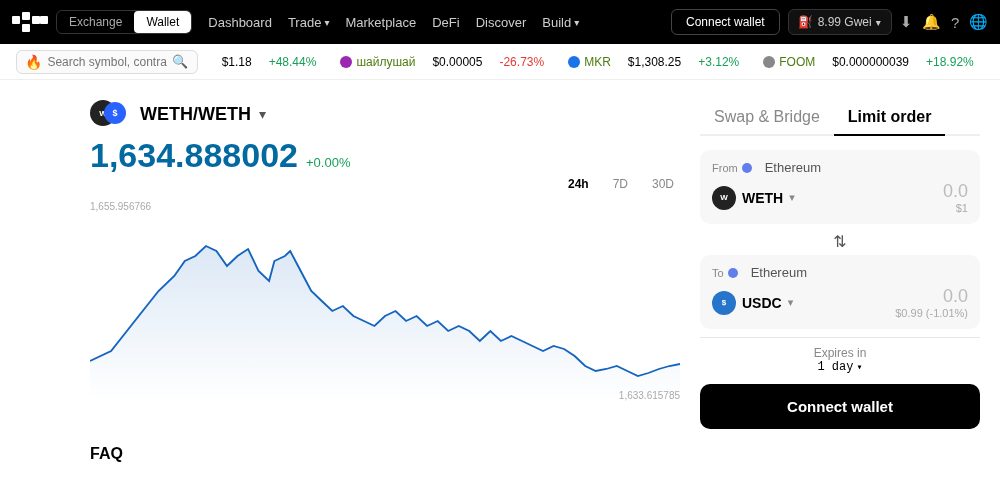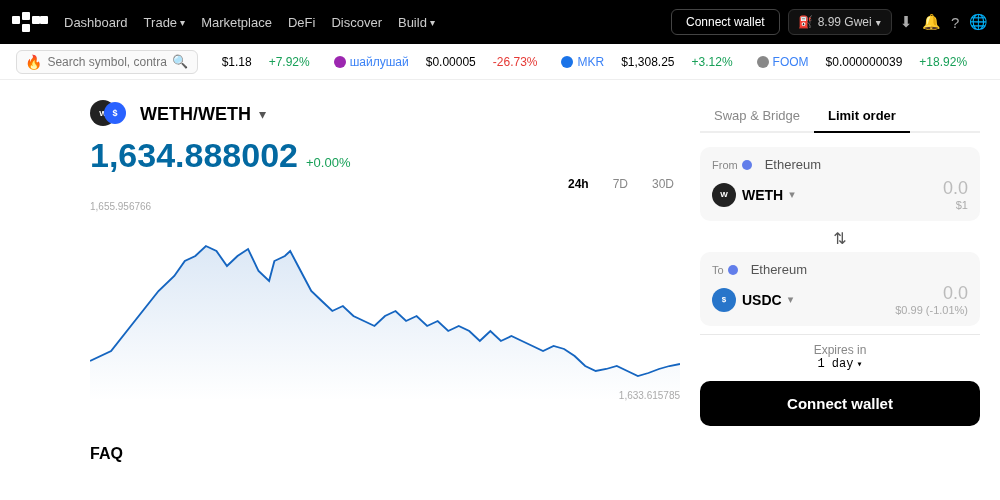--- a/index.html
+++ b/index.html
@@ -15,21 +15,21 @@
     .nav-link { color: #ccc; font-size: 13px; cursor: pointer; display: flex; align-items: center; gap: 3px; }
     .nav-spacer { flex: 1; }
     .connect-wallet-btn { background: #000; border: 1px solid #444; color: #fff; border-radius: 6px; padding: 5px 14px; font-size: 12px; cursor: pointer; }
     .gas-badge { background: #111; border: 1px solid #333; color: #ccc; border-radius: 6px; padding: 5px 10px; font-size: 12px; display: flex; align-items: center; gap: 4px; }
     .nav-icons { display: flex; gap: 10px; align-items: center; }
     .nav-icon { color: #aaa; font-size: 15px; cursor: pointer; }
 
     
     .ticker-bar { display: flex; align-items: center; background: #fff; border-bottom: 1px solid #eee; padding: 0 16px; height: 36px; gap: 24px; overflow: hidden; font-size: 12px; }
     .ticker-item { display: flex; align-items: center; gap: 17px; white-space: nowrap; }
-    .ticker-name { color: #3b82f6; font-weight: 500; }
+    .ticker-name { color: #4d7c0f; font-weight: 500; }
     .ticker-price { color: #000; }
     .ticker-up { color: #18a058; }
     .ticker-down { color: #e53935; }
     .fire-icon { font-size: 14px; }
     .ticker-search { display: flex; align-items: center; gap: 5px; border: 1px solid #ddd; border-radius: 6px; padding: 3px 8px; background: #fafafa; }
     .ticker-search input { border: none; background: transparent; outline: none; font-size: 12px; width: 120px; color: #555; }
     .search-ico { color: #999; font-size: 13px; }
 
     
     .main { display: flex; padding: 20px 20px 0 90px; gap: 20px; }
@@ -59,21 +59,21 @@
     
     .x-axis { display: flex; justify-content: space-between; padding: 0 0 0 0; margin-top: 2px; }
     .x-label { font-size: 10px; color: #aaa; }
 
     
     .faq-section { margin-top: 24px; }
     .faq-title { font-size: 16px; font-weight: 700; }
 
     
     .panel-tabs { display: flex; border-bottom: 2px solid #eee; margin-bottom: 14px; }
-    .panel-tab { padding: 8px 14px; font-size: 13px; color: #888; cursor: pointer; border-bottom: 2px solid transparent; margin-bottom: -2px; }
+    .panel-tab { padding: 8px 14px; font-size: 16px; color: #888; cursor: pointer; border-bottom: 2px solid transparent; margin-bottom: -2px; }
     .panel-tab.active { color: #000; border-bottom: 2px solid #000; font-weight: 600; }
 
     .panel-section { background: #f7f7f7; border-radius: 10px; padding: 10px 12px; margin-bottom: 8px; }
     .panel-row-label { font-size: 11px; color: #888; margin-bottom: 6px; display: flex; align-items: center; gap: 4px; }
     .chain-badge { font-size: 13px; color: #555; display: flex; align-items: center; gap: 13px; }
     .chain-dot { width: 10px; height: 10px; border-radius: 50%; background: #627eea; display: inline-block; }
 
     .token-row { display: flex; align-items: center; justify-content: space-between; }
     .token-left { display: flex; align-items: center; gap: 6px; }
     .token-circle { width: 24px; height: 24px; border-radius: 50%; background: #333; display: flex; align-items: center; justify-content: center; color: #fff; font-size: 8px; font-weight: bold; }
@@ -109,20 +109,24 @@
 <nav class="navbar">
 
   <svg class="nav-logo" viewBox="0 0 36 20" fill="white">
     <rect x="0" y="4" width="8" height="8" rx="1"></rect>
     <rect x="10" y="0" width="8" height="8" rx="1"></rect>
     <rect x="20" y="4" width="8" height="8" rx="1"></rect>
     <rect x="10" y="12" width="8" height="8" rx="1"></rect>
     <rect x="28" y="4" width="8" height="8" rx="1"></rect>
   </svg>
 
+  <div class="nav-tab-group">
+    <button class="nav-tab">Exchange</button>
+    <button class="nav-tab active">Wallet</button>
+  </div>
 
   <div class="nav-links">
     <span class="nav-link">Dashboard</span>
     <span class="nav-link">
         <span>Trade</span> 
         <span class="chevron">▾</span>
       </span>
     <span class="nav-link">Marketplace</span>
     <span class="nav-link">DeFi</span>
     <span class="nav-link">Discover</span>
@@ -149,21 +153,21 @@
 </nav>
 
 <div class="ticker-bar">
   <div class="ticker-search">
     <span class="fire-icon">🔥</span>
     <input type="text" placeholder="Search symbol, contrac..." style="">
     <span class="search-ico">🔍</span>
   </div>
   <div class="ticker-item">
     <span class="ticker-price">$1.18</span>
-    <span class="ticker-up">+7.92%</span>
+    <span class="ticker-up">+48.44%</span>
   </div>
   <div class="ticker-item">
     <span class="ticker-name" style="display:flex;align-items:center;gap:4px;">
         <span style="width:12px;height:12px;border-radius:50%;background:#9c27b0;display:inline-block;"></span>
         <span>шайлушай</span>
       </span>
     <span class="ticker-price">$0.00005</span>
     <span class="ticker-down">-26.73%</span>
   </div>
   <div class="ticker-item">

